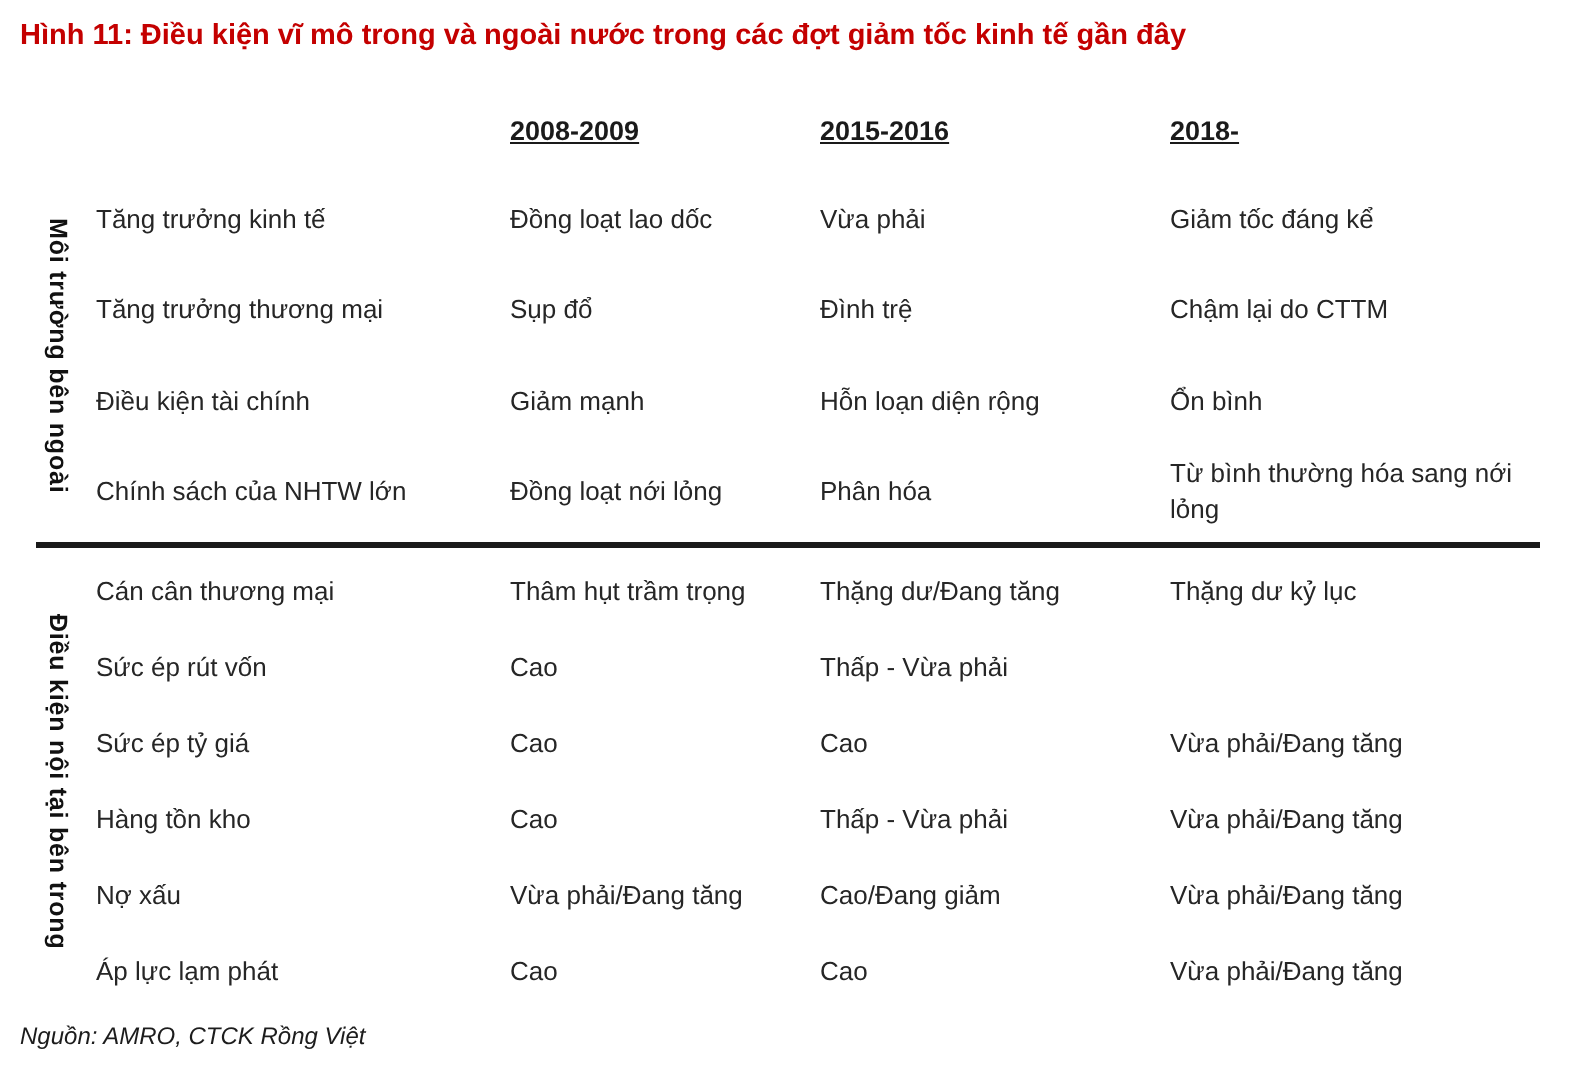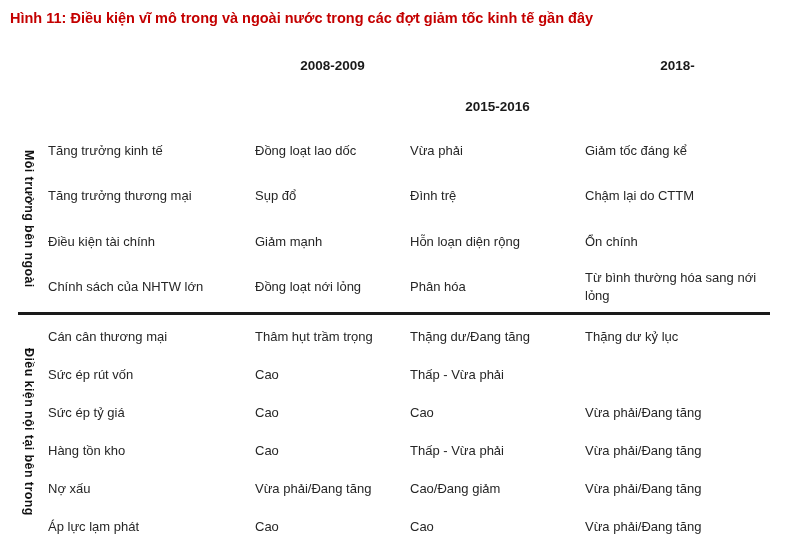--- a/index.html
+++ b/index.html
@@ -1,23 +1,23 @@
 <!DOCTYPE html>
 <html><head>
 <meta charset="utf-8">
 <style>
   html,body{margin:0;padding:0;background:#ffffff;}
   body{width:786px;height:537px;font-family:"Liberation Sans",sans-serif;color:#262626;overflow:hidden;}
   .page{position:relative;width:786px;height:537px;box-sizing:border-box;padding:8px 10px 0 10px;}
   .title{color:#C40000;font-weight:bold;font-size:14.5px;line-height:20px;}
   .header-row{display:flex;margin-top:30px;font-weight:bold;font-size:13.5px;color:#1a1a1a;}
   .header-spacer{width:245px;}
-  .hcell{text-align:center;}
+  .hcell{text-align:left;text-decoration:underline;}
   .hc1{width:155px;}
-  .hc2{width:175px;margin-top:41px;}
+  .hc2{width:175px;}
   .hc3{width:185px;}
   .group{display:flex;}
   .group.g1{margin-top:14px;}
   .glabel-cell{width:38px;display:flex;align-items:center;justify-content:center;}
   .vlabel{writing-mode:vertical-rl;font-weight:bold;font-size:12.5px;color:#111111;white-space:nowrap;letter-spacing:0.4px;}
   .rows{flex:1;display:flex;flex-direction:column;}
   .row{display:flex;align-items:center;}
   .g1 .row{height:45.5px;}
   .g2 .row{height:38px;}
   .cell{font-size:13px;line-height:1.4;}
@@ -57,21 +57,21 @@
       <div class="row">
         <div class="cell label">Tăng trưởng thương mại</div>
         <div class="cell val v1">Sụp đổ</div>
         <div class="cell val v2">Đình trệ</div>
         <div class="cell val v3">Chậm lại do CTTM</div>
       </div>
       <div class="row">
         <div class="cell label">Điều kiện tài chính</div>
         <div class="cell val v1">Giảm mạnh</div>
         <div class="cell val v2">Hỗn loạn diện rộng</div>
-        <div class="cell val v3">Ổn chính</div>
+        <div class="cell val v3">Ổn bình</div>
       </div>
       <div class="row">
         <div class="cell label">Chính sách của NHTW lớn</div>
         <div class="cell val v1">Đồng loạt nới lỏng</div>
         <div class="cell val v2">Phân hóa</div>
         <div class="cell val v3">Từ bình thường hóa sang nới lỏng</div>
       </div>
     </div>
   </div>
 

